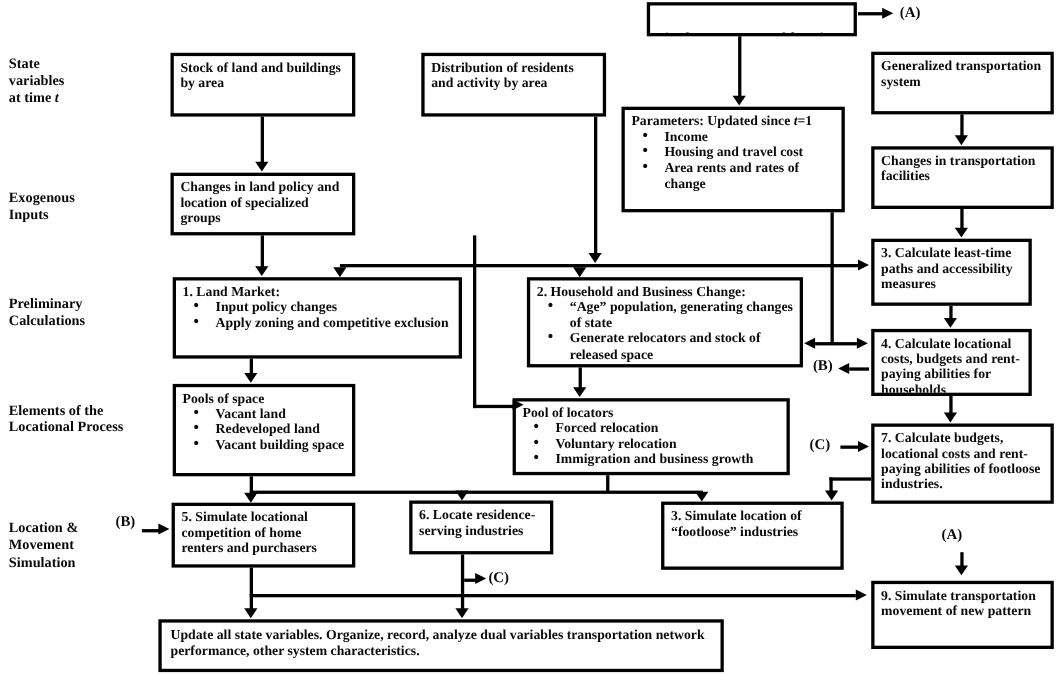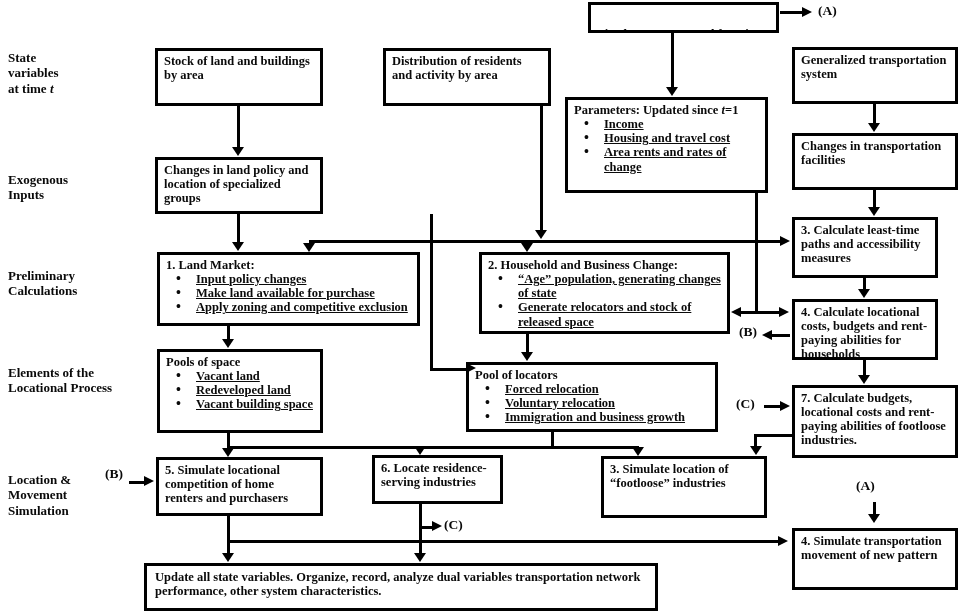--- a/index.html
+++ b/index.html
@@ -2,21 +2,21 @@
 <html><head>
 <meta charset="utf-8">
 <style>
   html,body{margin:0;padding:0;background:#fff;}
   #stage{position:relative;width:960px;height:614px;background:#fff;
          font-family:"Liberation Serif","DejaVu Serif",serif;color:#0a0a0a;overflow:hidden;}
   .bx{position:absolute;border:3px solid #000;background:#fff;box-sizing:border-box;
       padding:3px 6px;font-size:12.5px;font-weight:bold;line-height:1.13;overflow:hidden;}
   .bt{margin:0;}
   ul.bl{margin:0;padding:0;list-style:none;}
-  ul.bl li{position:relative;padding-left:30px;text-decoration:underline;}
+  ul.bl li{position:relative;padding-left:30px;}
   ul.bl li::before{content:"\2022";position:absolute;left:10px;top:-1px;font-size:14px;}
   .lbl{position:absolute;font-size:13px;font-weight:bold;line-height:1.18;}
   .tag{position:absolute;font-size:13.5px;font-weight:bold;}
   .h{position:absolute;height:3px;background:#000;}
   .v{position:absolute;width:3px;background:#000;}
   .ad{position:absolute;width:0;height:0;border-left:6px solid transparent;
       border-right:6px solid transparent;border-top:9px solid #000;}
   .ar{position:absolute;width:0;height:0;border-top:5px solid transparent;
       border-bottom:5px solid transparent;border-left:10px solid #000;}
   .al{position:absolute;width:0;height:0;border-top:5px solid transparent;
@@ -69,21 +69,20 @@
 
 
   <div class="bx" style="left:792px;top:133px;width:166px;height:57px">
     <span>Changes in transportation facilities</span>
   </div>
 
   <div class="bx" style="left:157px;top:252px;width:263px;height:74px">
     <div class="bt">1. Land Market:</div>
     <ul class="bl">
       <li>Input policy changes</li>
-      <li>Make land available for purchase</li>
       <li>Apply zoning and competitive exclusion</li>
     </ul>
   </div>
 
   <div class="bx" style="left:479px;top:252px;width:251px;height:82px">
     <div class="bt">2. Household and Business Change:</div>
     <ul class="bl">
       <li>“Age” population, generating changes of state</li>
       <li>Generate relocators and stock of released space</li>
     </ul>
@@ -125,21 +124,21 @@
 
   <div class="bx" style="left:792px;top:385px;width:166px;height:73px">
     <span>7. Calculate budgets, locational costs and rent-paying abilities of footloose industries.</span>
   </div>
 
   <div class="bx" style="left:601px;top:456px;width:166px;height:62px">
     <span>3. Simulate location of “footloose” industries</span>
   </div>
 
   <div class="bx" style="left:792px;top:528px;width:166px;height:62px">
-    <span>4. Simulate transportation movement of new pattern</span>
+    <span>9. Simulate transportation movement of new pattern</span>
   </div>
 
   <div class="bx" style="left:144px;top:563px;width:514px;height:48px;padding:4px 8px">
     <span>Update all state variables. Organize, record, analyze dual variables transportation network performance, other system characteristics.</span>
   </div>
 
   <div class="tag" style="left:818px;top:3px">(A)</div>
   <div class="tag" style="left:856px;top:478px">(A)</div>
   <div class="tag" style="left:739px;top:324px">(B)</div>
   <div class="tag" style="left:105px;top:466px">(B)</div>

